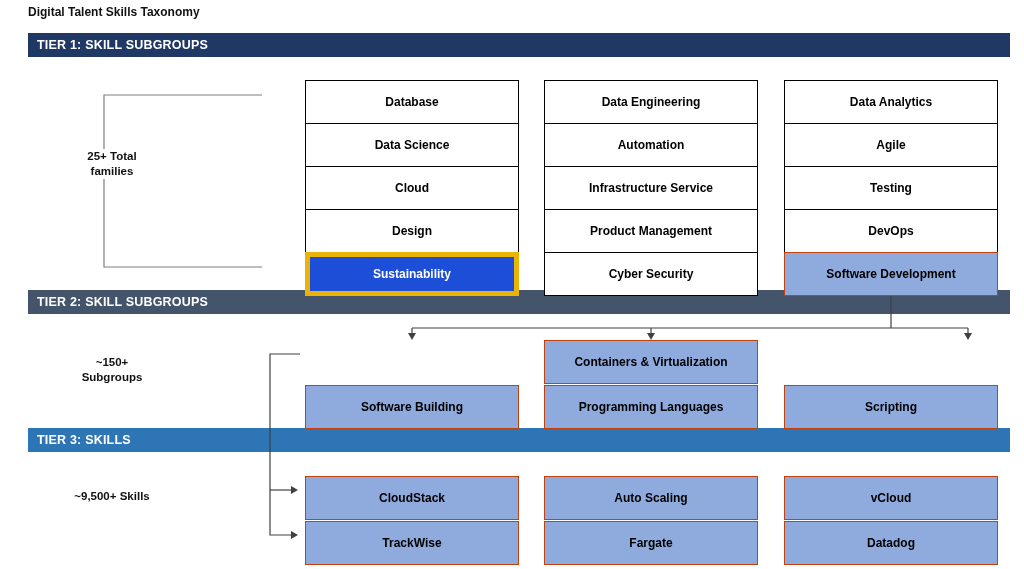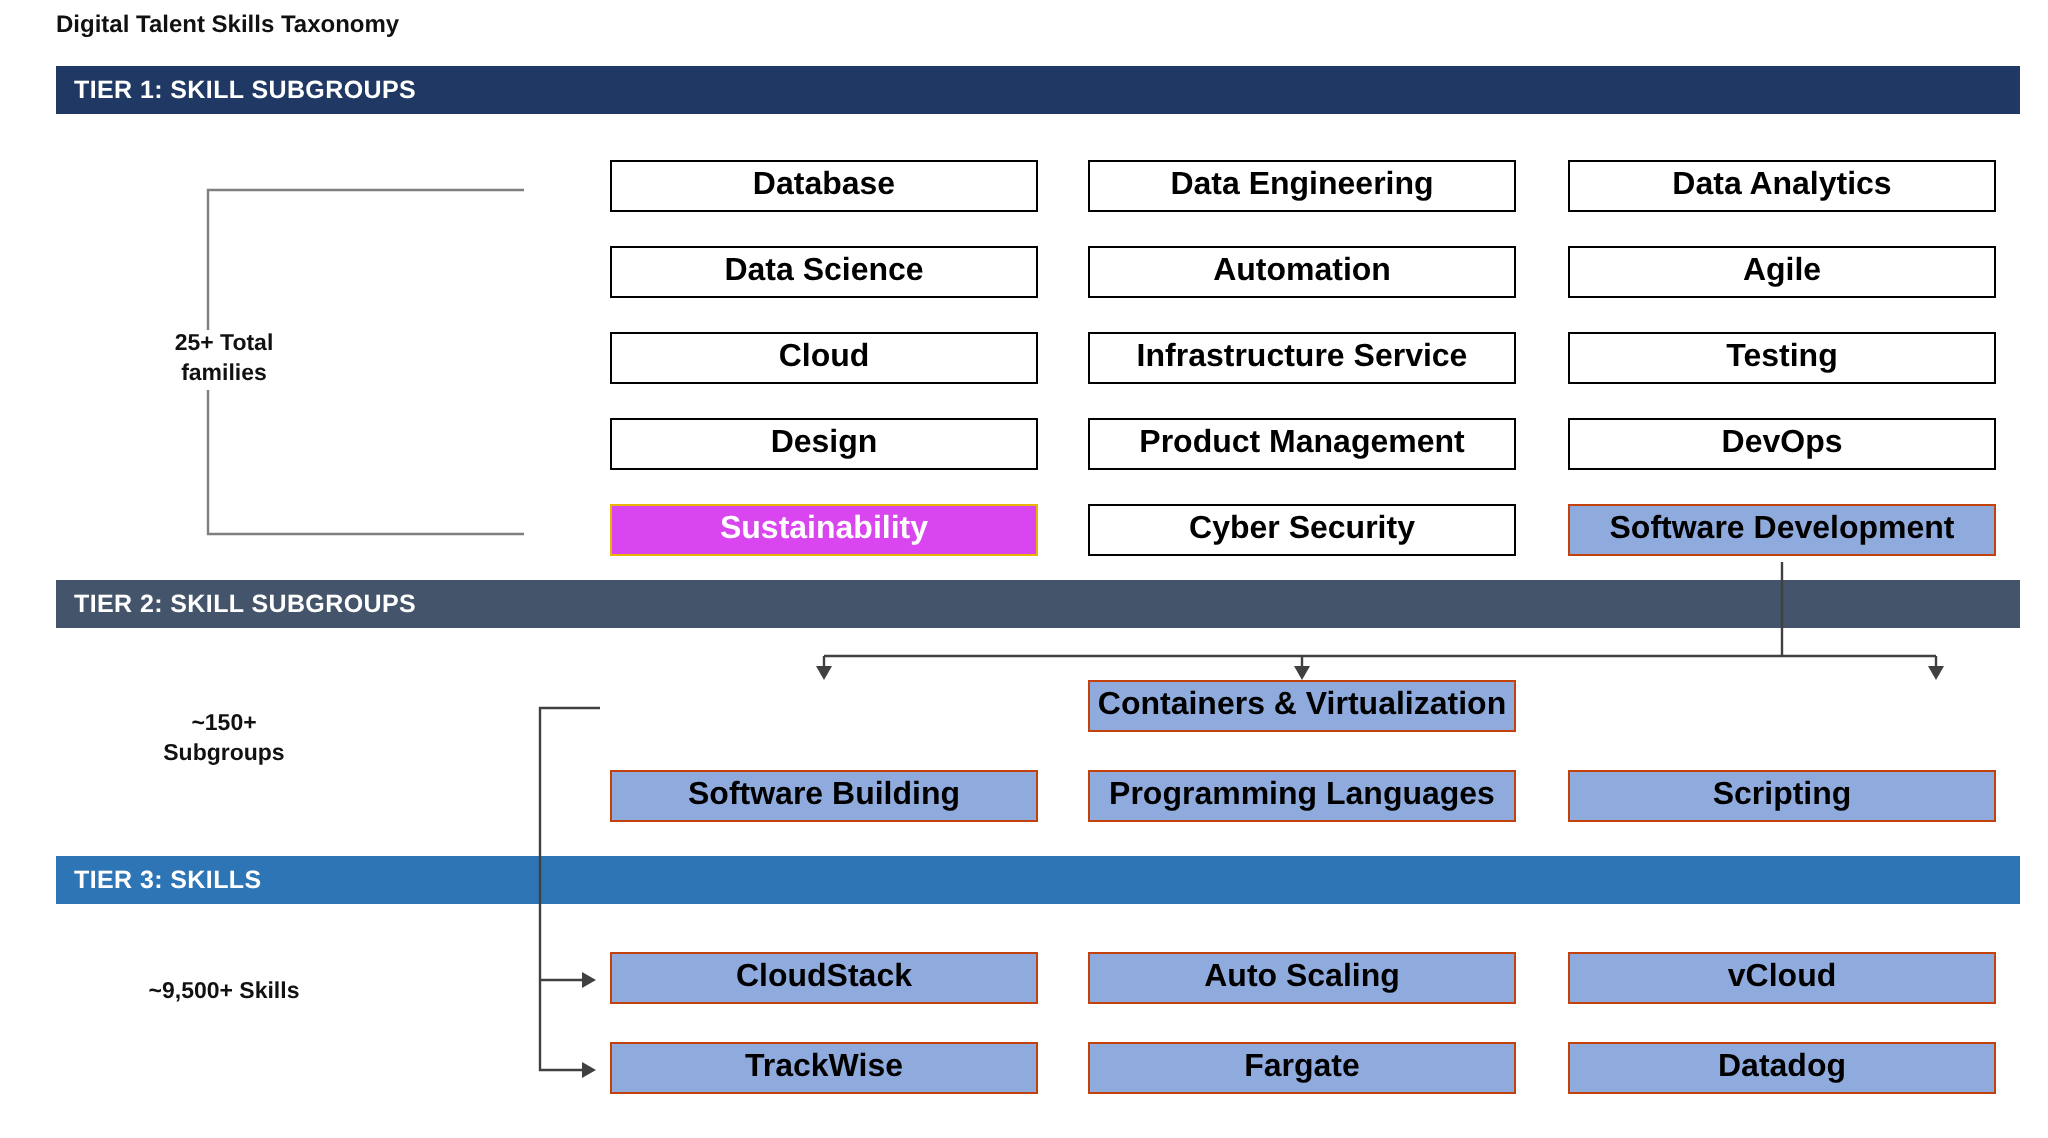--- a/index.html
+++ b/index.html
@@ -8,39 +8,39 @@
 
   .page-title{position:absolute;left:28px;top:5px;font-size:12px;font-weight:bold;color:#111111;}
 
   .banner{position:absolute;left:28px;width:982px;height:24px;color:#ffffff;font-weight:bold;
           font-size:12.5px;display:flex;align-items:center;padding-left:9px;box-sizing:border-box;
           letter-spacing:.2px;}
   .banner.t1{top:33px;background:#1F3864;}
   .banner.t2{top:290px;background:#44546A;}
   .banner.t3{top:428px;background:#2E75B6;}
 
-  .box{position:absolute;width:214px;height:26px;box-sizing:border-box;display:flex;
-       align-items:center;justify-content:center;font-size:16px;font-weight:bold;color:#000000;
+  .box{position:absolute;width:214px;height:44px;box-sizing:border-box;display:flex;
+       align-items:center;justify-content:center;font-size:12px;font-weight:bold;color:#000000;
        text-align:center;}
   .box.white{background:#ffffff;border:1.6px solid #000000;}
   .box.light{background:#8FAADC;border:1px solid #c2410c;}
-  .box.dark{background:#d946ef;border:1px solid #eab308;color:#ffffff;}
+  .box.dark{background:#1d4ed8;border:5px solid #eab308;color:#ffffff;}
 
   
   .c1{left:305px;} .c2{left:544px;} .c3{left:784px;}
   
   .fr1{top:80px;} .fr2{top:123px;} .fr3{top:166px;} .fr4{top:209px;} .fr5{top:252px;}
   
   .sr1{top:340px;} .sr2{top:385px;}
   
   .kr1{top:476px;} .kr2{top:521px;}
 
   .side-label{position:absolute;left:74px;width:76px;text-align:center;font-size:11.5px;
               font-weight:bold;color:#111111;line-height:1.3;background:#ffffff;}
-  .sl1{top:165px;} .sl2{top:355px;} .sl3{top:489px;}
+  .sl1{top:149px;} .sl2{top:355px;} .sl3{top:489px;}
 
   svg.overlay{position:absolute;left:0;top:0;pointer-events:none;}
 </style>
 </head>
 <body>
 
 <div id="page">
 
   <div class="page-title">Digital Talent Skills Taxonomy</div>
 

